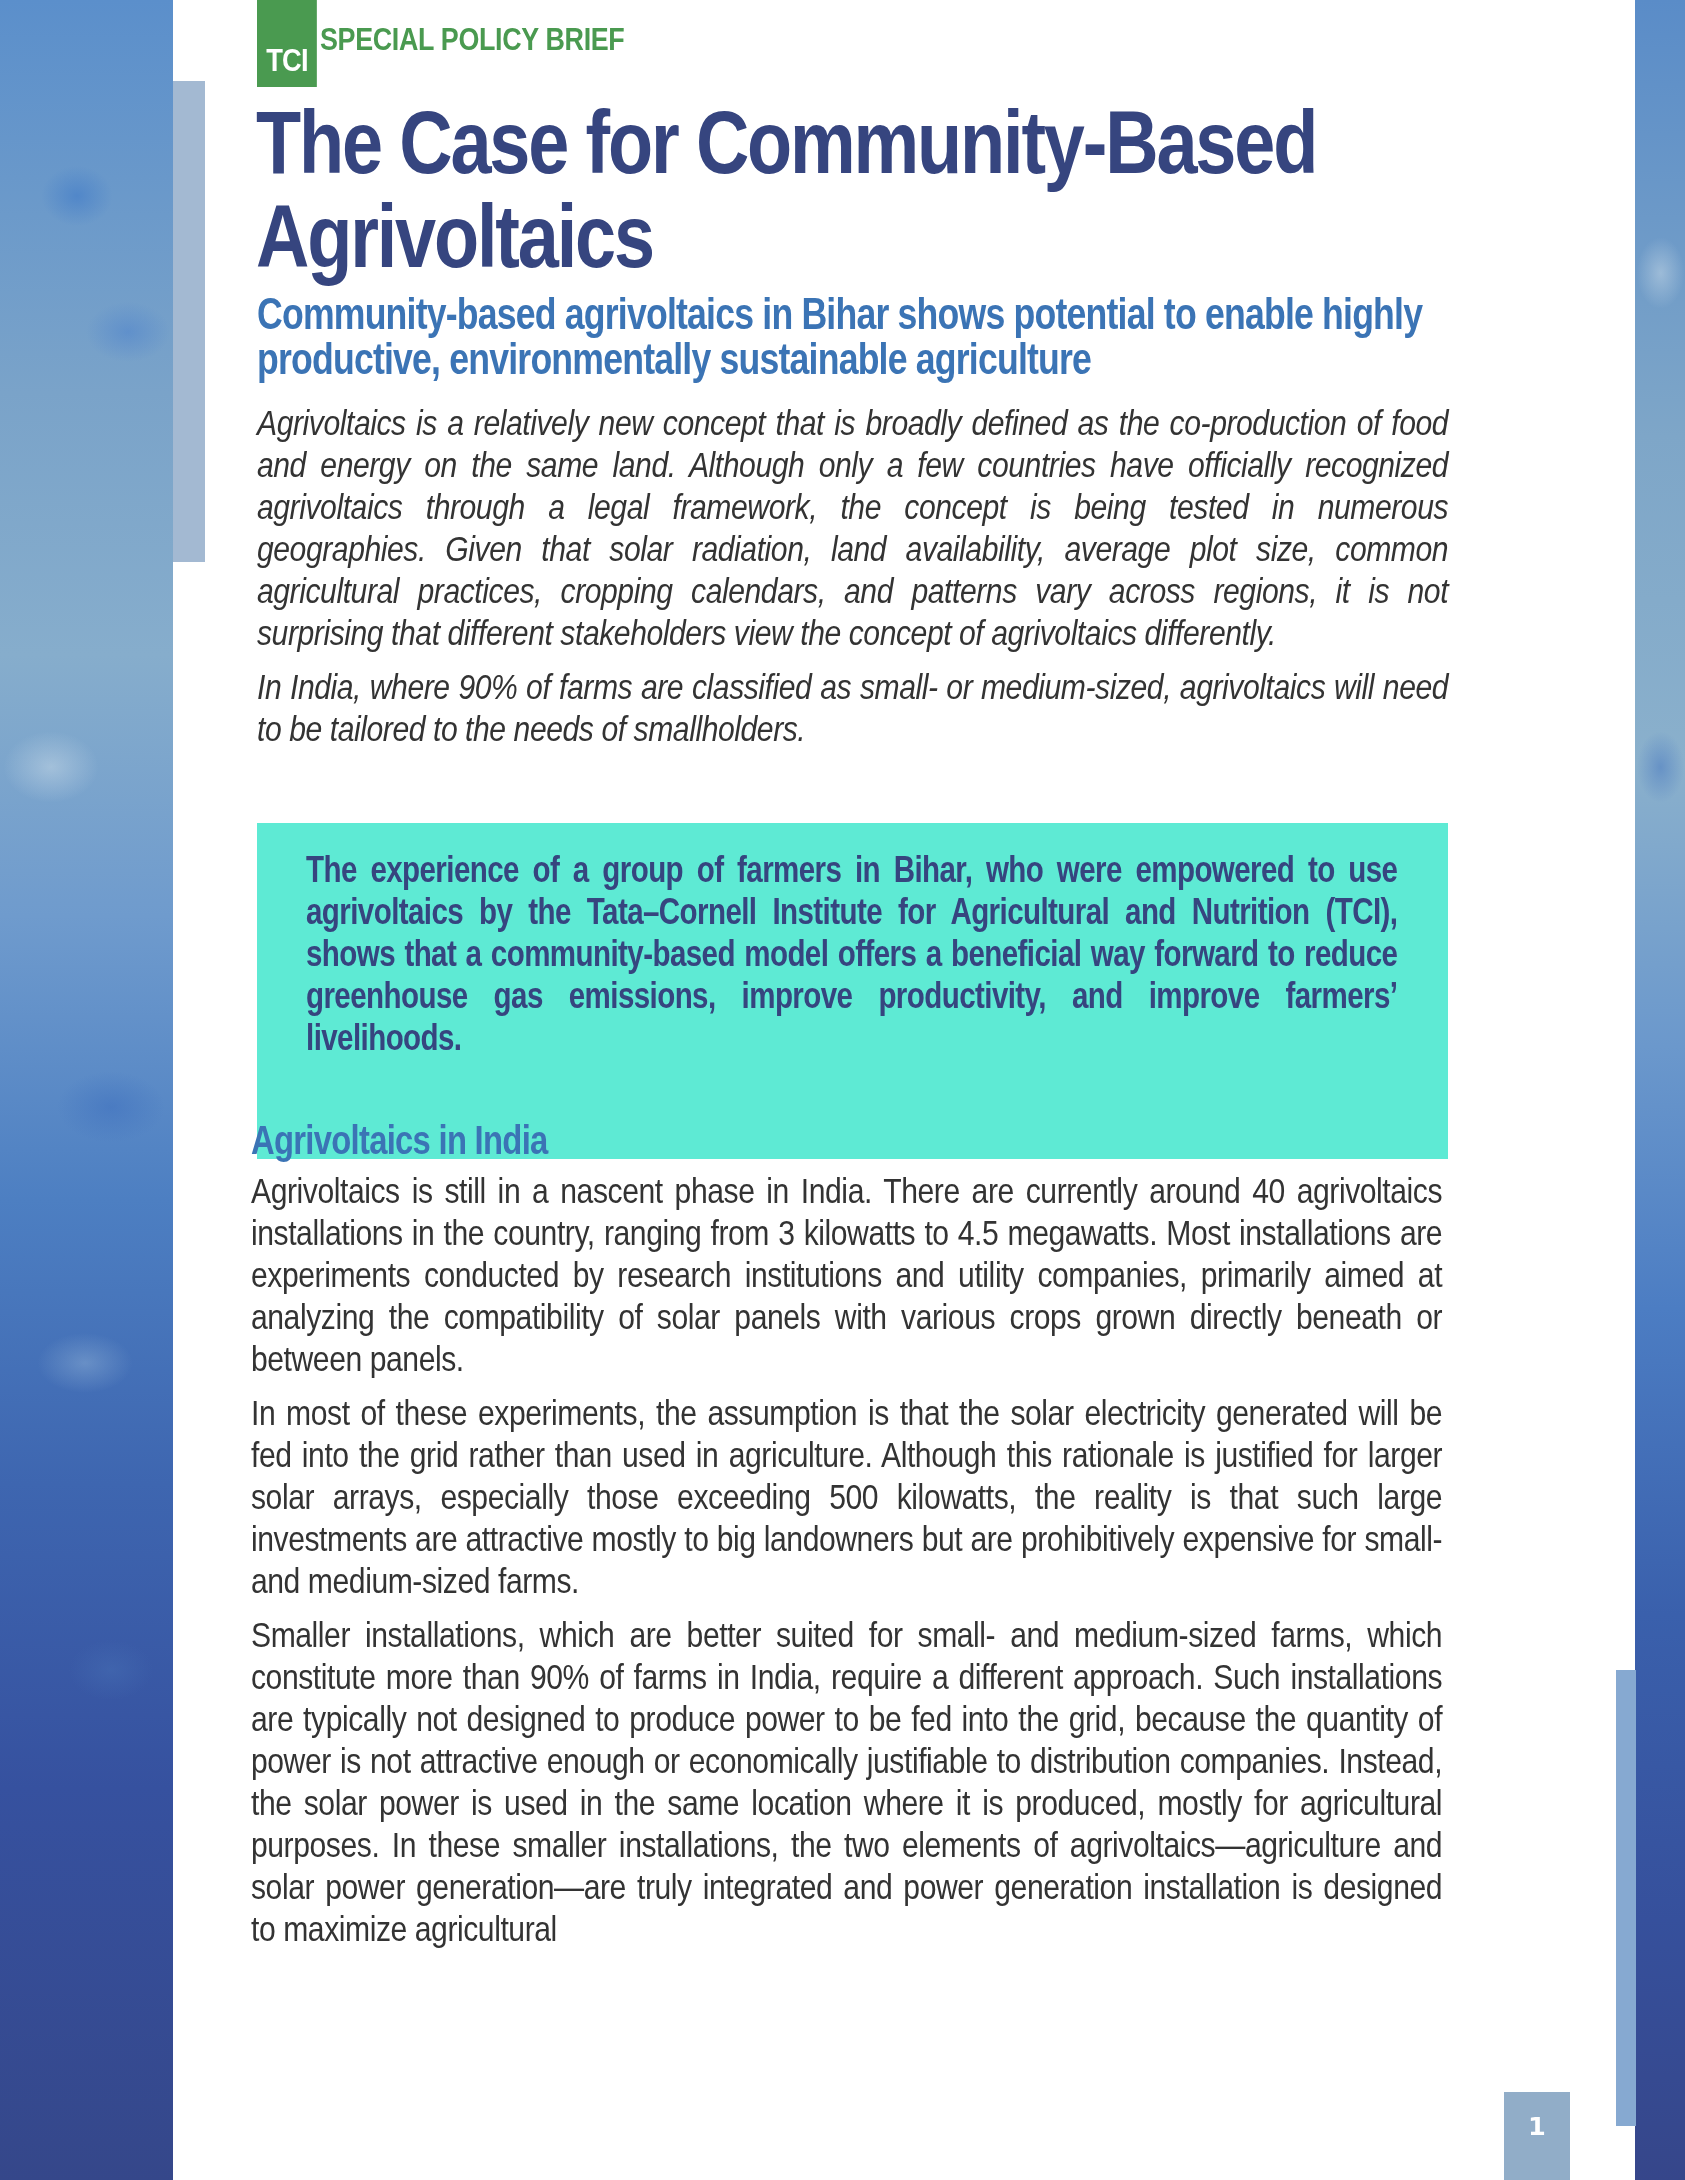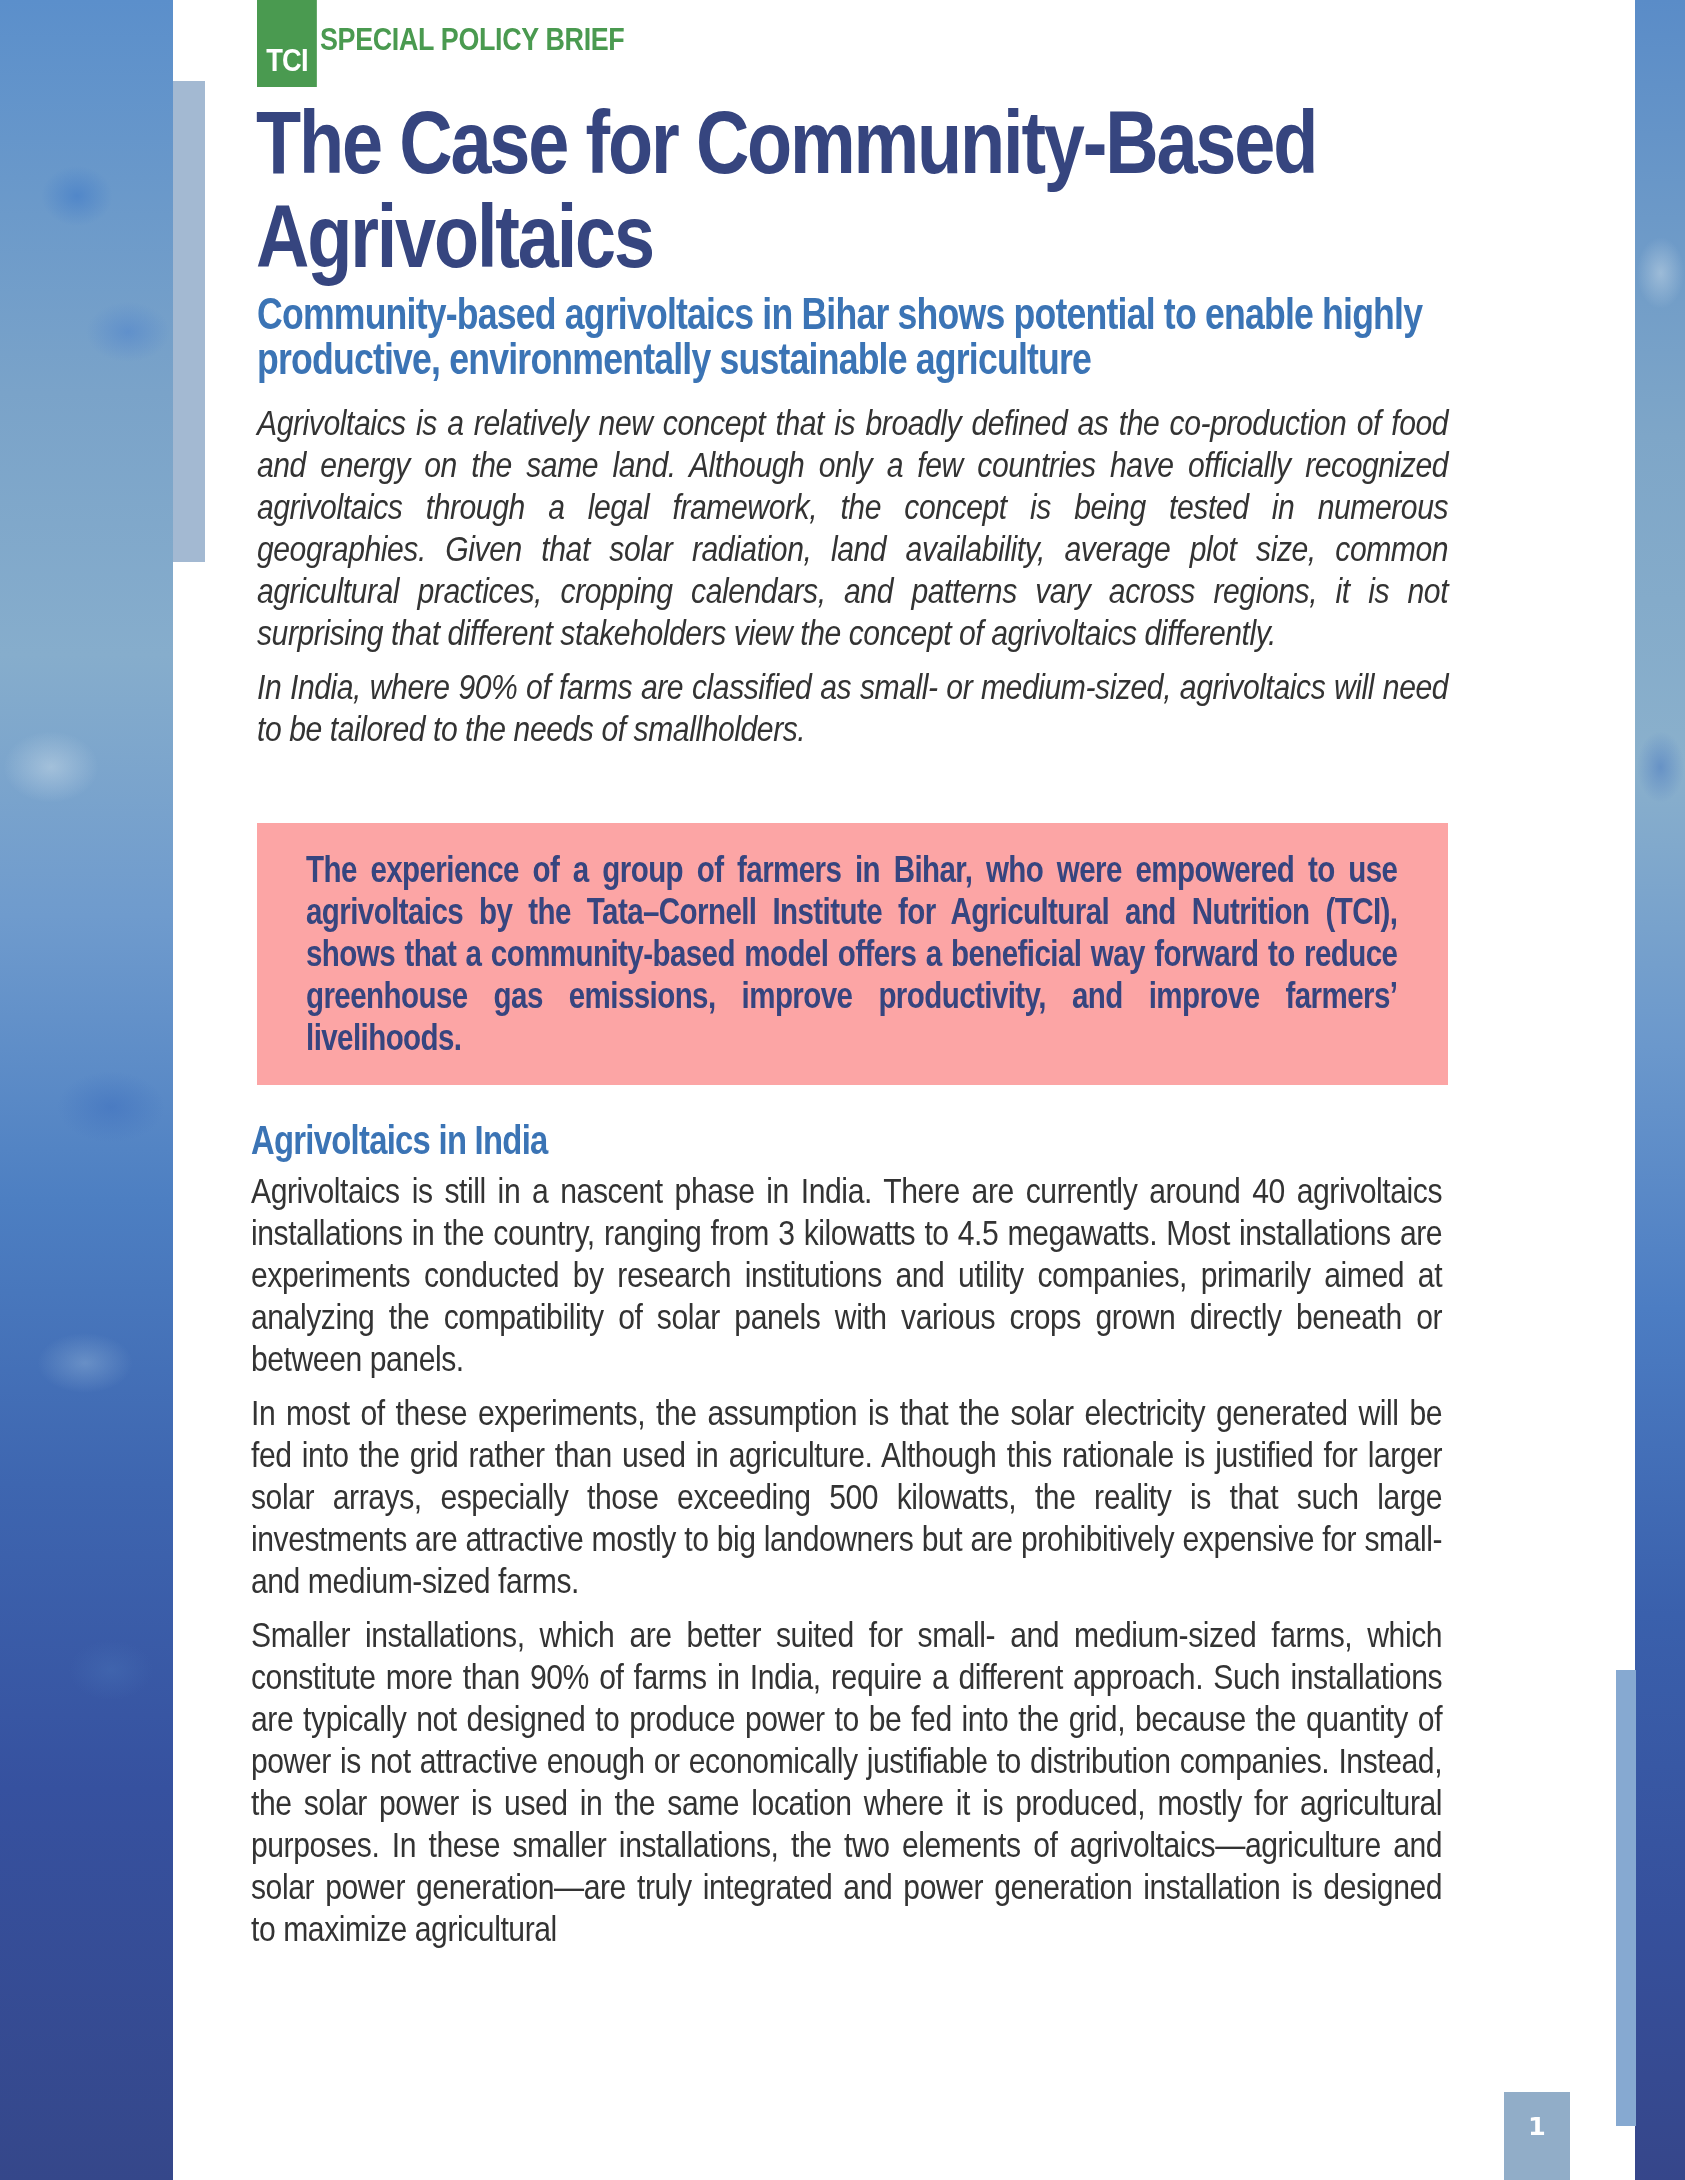--- a/index.html
+++ b/index.html
@@ -73,22 +73,22 @@
   .content {
     position: absolute; left: 257px; top: 402px; width: 1191px; font-style: italic;
   }
   .para {
     color: #333333; font-size: 35px; line-height: 42px; text-align: justify;
     margin: 0 0 12px 0; letter-spacing: -0.5px;
     text-align-last: left;
   }
   .para-wrap { transform: scaleX(0.86); transform-origin: left top; width: 1385px; }
   .callout {
-    position: absolute; left: 257px; top: 823px; width: 1191px; height: 262px;
-    background: #fca5a5; box-sizing: border-box;
+    position: absolute; left: 257px; top: 823px; width: 1191px; height: 336px;
+    background: #5eead4; box-sizing: border-box;
     padding: 25.6px 49px 0 49px;
   }
   .callout-text {
     color: #36457f; font-weight: bold; font-size: 36px; line-height: 42px;
     text-align: justify; margin: 0; letter-spacing: -0.7px;
     transform: scaleX(0.82); transform-origin: left top; width: 1331px;
   }
   .section2 {
     position: absolute; left: 251px; top: 1116px; width: 1191px;
   }

